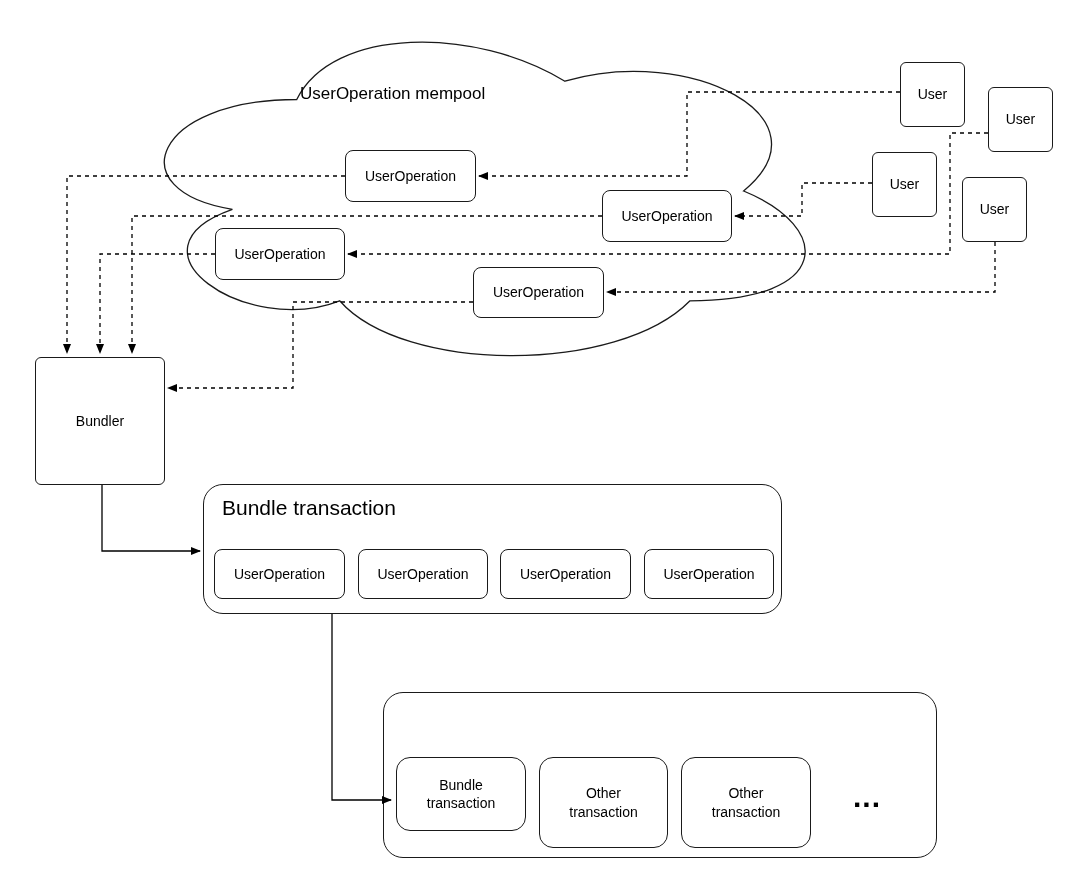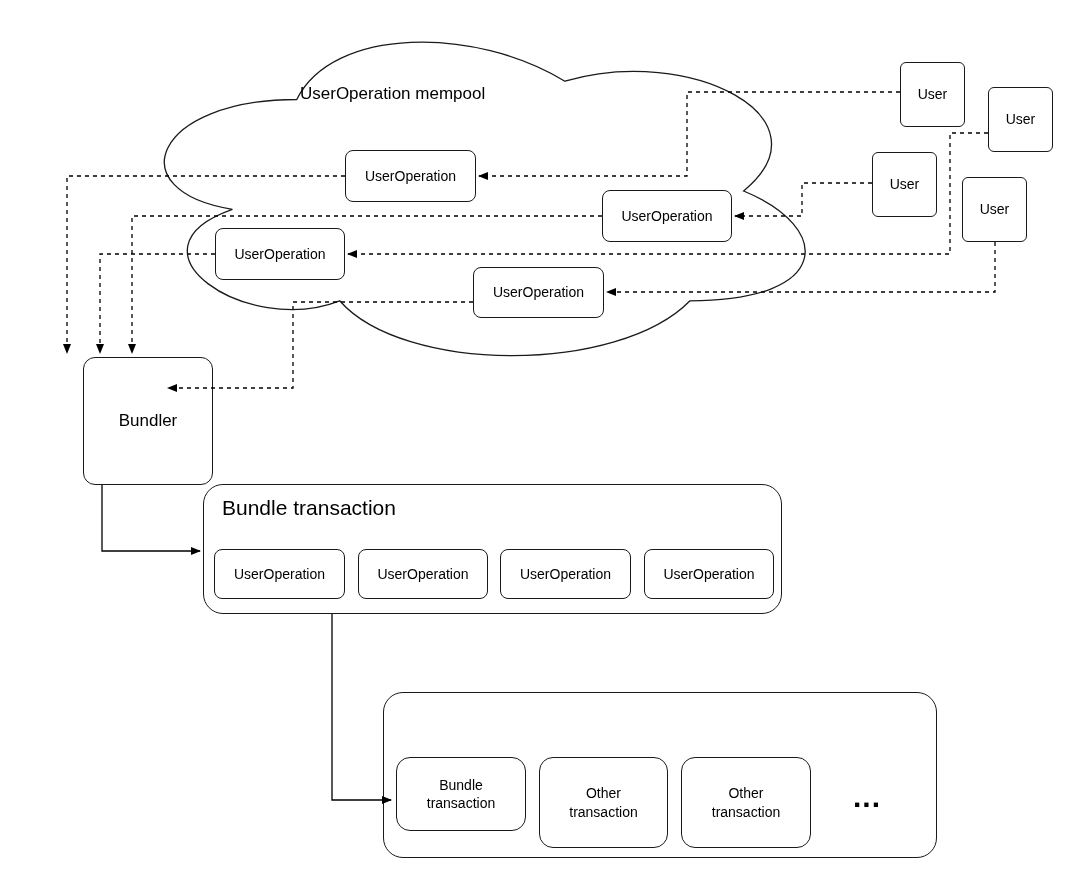--- a/index.html
+++ b/index.html
@@ -12,21 +12,21 @@
   #edge-layer  { z-index:2; pointer-events:none; }
 
   .node {
     position:absolute; box-sizing:border-box; background:#fff;
     border:1.3px solid #1a1a1a; display:flex; flex-direction:column;
     align-items:center; justify-content:center; text-align:center;
     font-size:14px; line-height:1.3; z-index:1;
   }
   .op      { border-radius:8px; }
   .user    { border-radius:6px; width:65px; height:65px; }
-  .big     { border-radius:12px; font-size:17px;margin-left:48px; }
+  .big     { border-radius:6px; font-size:14px; }
   .container { border-radius:20px; align-items:flex-start; justify-content:flex-start;padding-left:44px; }
   .container-title {
     position:absolute; font-size:21px; white-space:nowrap; color:#000;
   }
   .cloud-title {
     position:absolute; z-index:1; font-size:17px; white-space:nowrap;
   }
   .ellipsis {
     position:absolute; z-index:1; font-size:30px; font-weight:bold;
     display:flex; align-items:center; justify-content:center; letter-spacing:1px;

